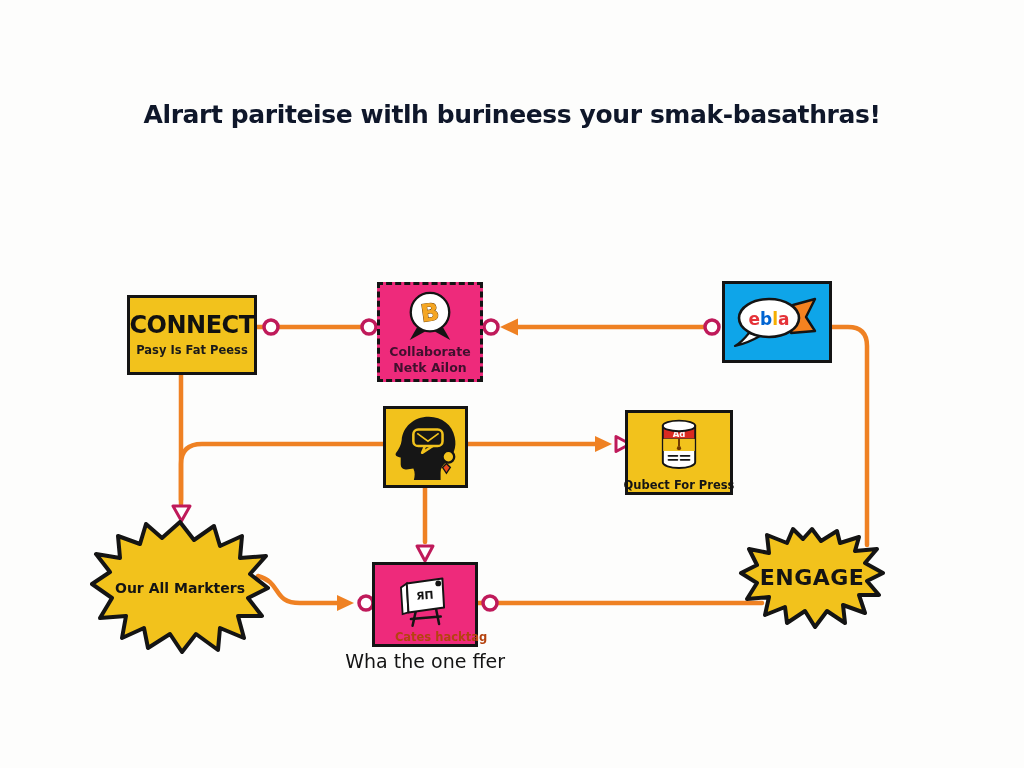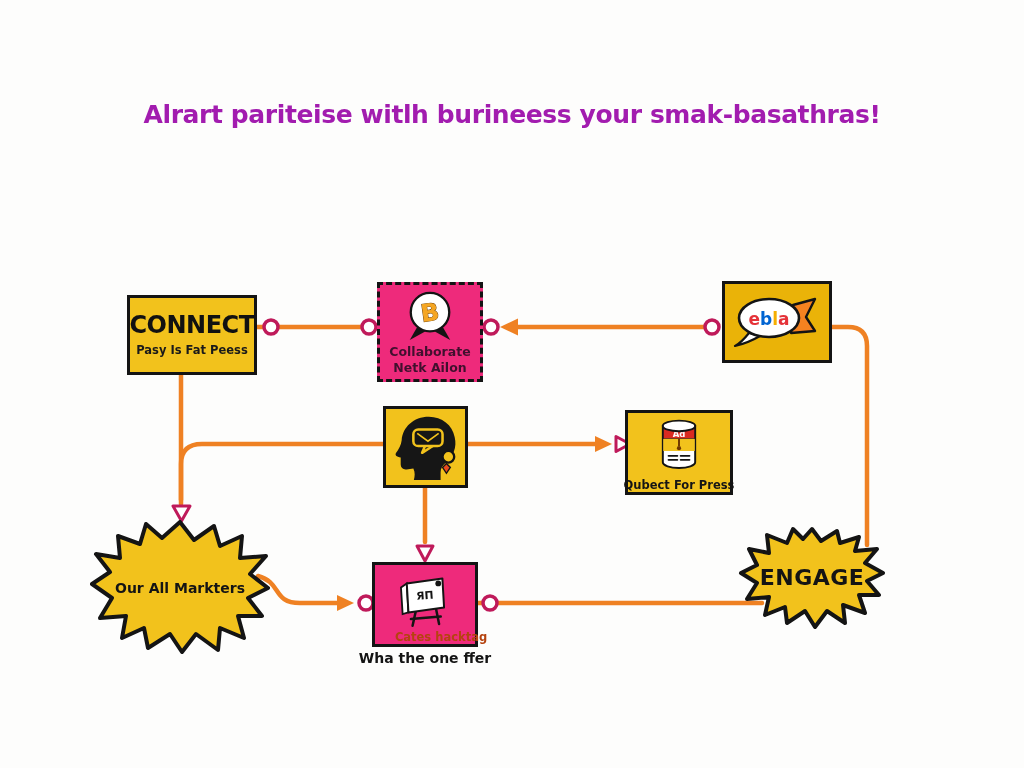--- a/index.html
+++ b/index.html
@@ -4,45 +4,45 @@
 <style>
   html,body{margin:0;padding:0;}
   body{
     width:1024px;height:768px;position:relative;overflow:hidden;
     background:#fdfdfc;
     font-family:"DejaVu Sans", sans-serif;
   }
   .layer{position:absolute;left:0;top:0;z-index:1;}
   .title{
     position:absolute;left:0;right:0;top:100px;z-index:3;
-    text-align:center;font-size:25px;font-weight:800;color:#a21caf;
+    text-align:center;font-size:25px;font-weight:800;color:#0f172a;
     letter-spacing:-0.4px;white-space:nowrap;
   }
   .box{
     position:absolute;z-index:2;box-sizing:border-box;
     display:flex;flex-direction:column;align-items:center;justify-content:center;
     border:3px solid #141414;
   }
   .yellow{background:#F2C21C;}
   .magenta{background:#EE2A7B;}
-  .orangebg{background:#eab308;}
+  .orangebg{background:#0ea5e9;}
   .connect-box{left:127px;top:295px;width:130px;height:80px;}
   .connect-title{font-size:24px;font-weight:800;color:#111;letter-spacing:-0.5px;line-height:1;}
   .connect-sub{font-size:11.5px;font-weight:700;color:#1a1a1a;margin-top:6px;}
   .collab-box{left:377px;top:282px;width:106px;height:100px;border:3px dashed #141414;padding-top:2px;}
   .collab-text{font-size:12.5px;font-weight:700;color:#40102e;text-align:center;line-height:1.25;margin-top:2px;}
   .ebla-box{left:722px;top:281px;width:110px;height:82px;}
   .head-box{left:383px;top:406px;width:85px;height:82px;}
   .qubect-box{left:625px;top:410px;width:108px;height:85px;padding-top:4px;}
   .qubect-label{font-size:11.5px;font-weight:700;color:#151515;margin-top:6px;white-space:nowrap;}
   .pink-box{left:372px;top:562px;width:106px;height:85px;justify-content:flex-start;padding-top:6px;}
   .pink-caption{font-size:11.5px;font-weight:700;color:#b5430f;margin-top:1px;white-space:nowrap;margin-left:32px;}
   .below-label{
     position:absolute;left:345px;top:650px;width:160px;z-index:2;
-    text-align:center;font-size:14px;font-weight:700;color:#141414;white-space:nowrap;
+    text-align:right;font-size:19px;font-weight:400;color:#141414;white-space:nowrap;
   }
   .star{position:absolute;z-index:2;}
   .star1{left:90px;top:520px;width:180px;height:135px;}
   .star2{left:737px;top:525px;width:150px;height:105px;}
   .star-text{
     position:absolute;inset:0;z-index:3;display:flex;flex-direction:row;
     align-items:center;justify-content:center;text-align:center;color:#141414;
   }
   .star1-l1{font-size:14px;font-weight:800;}
   .star1-l2{font-size:13px;font-weight:700;margin-top:7px;line-height:1.3;}

